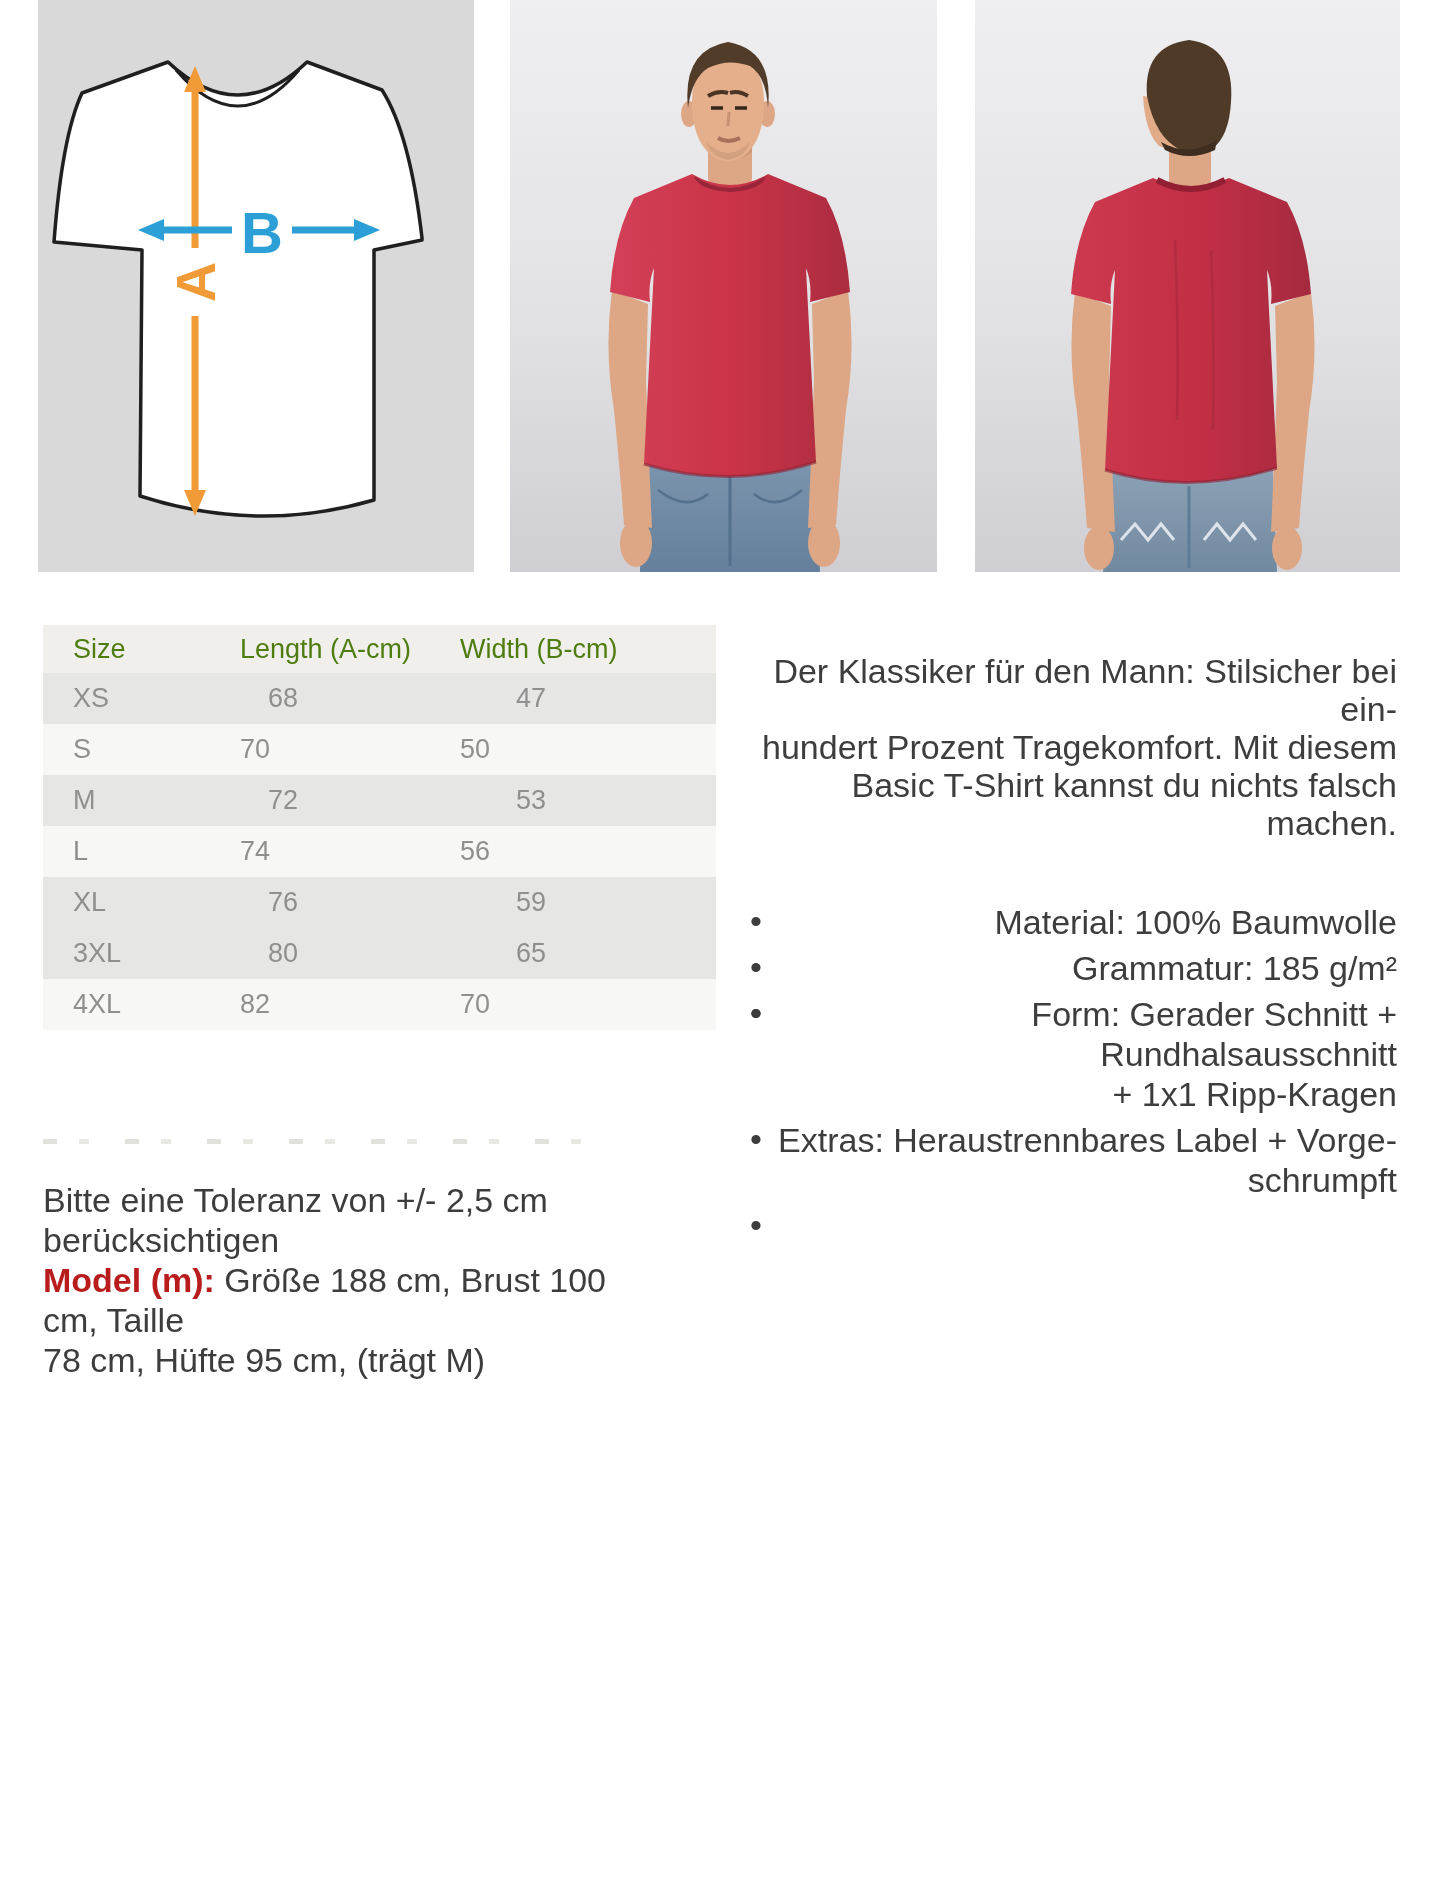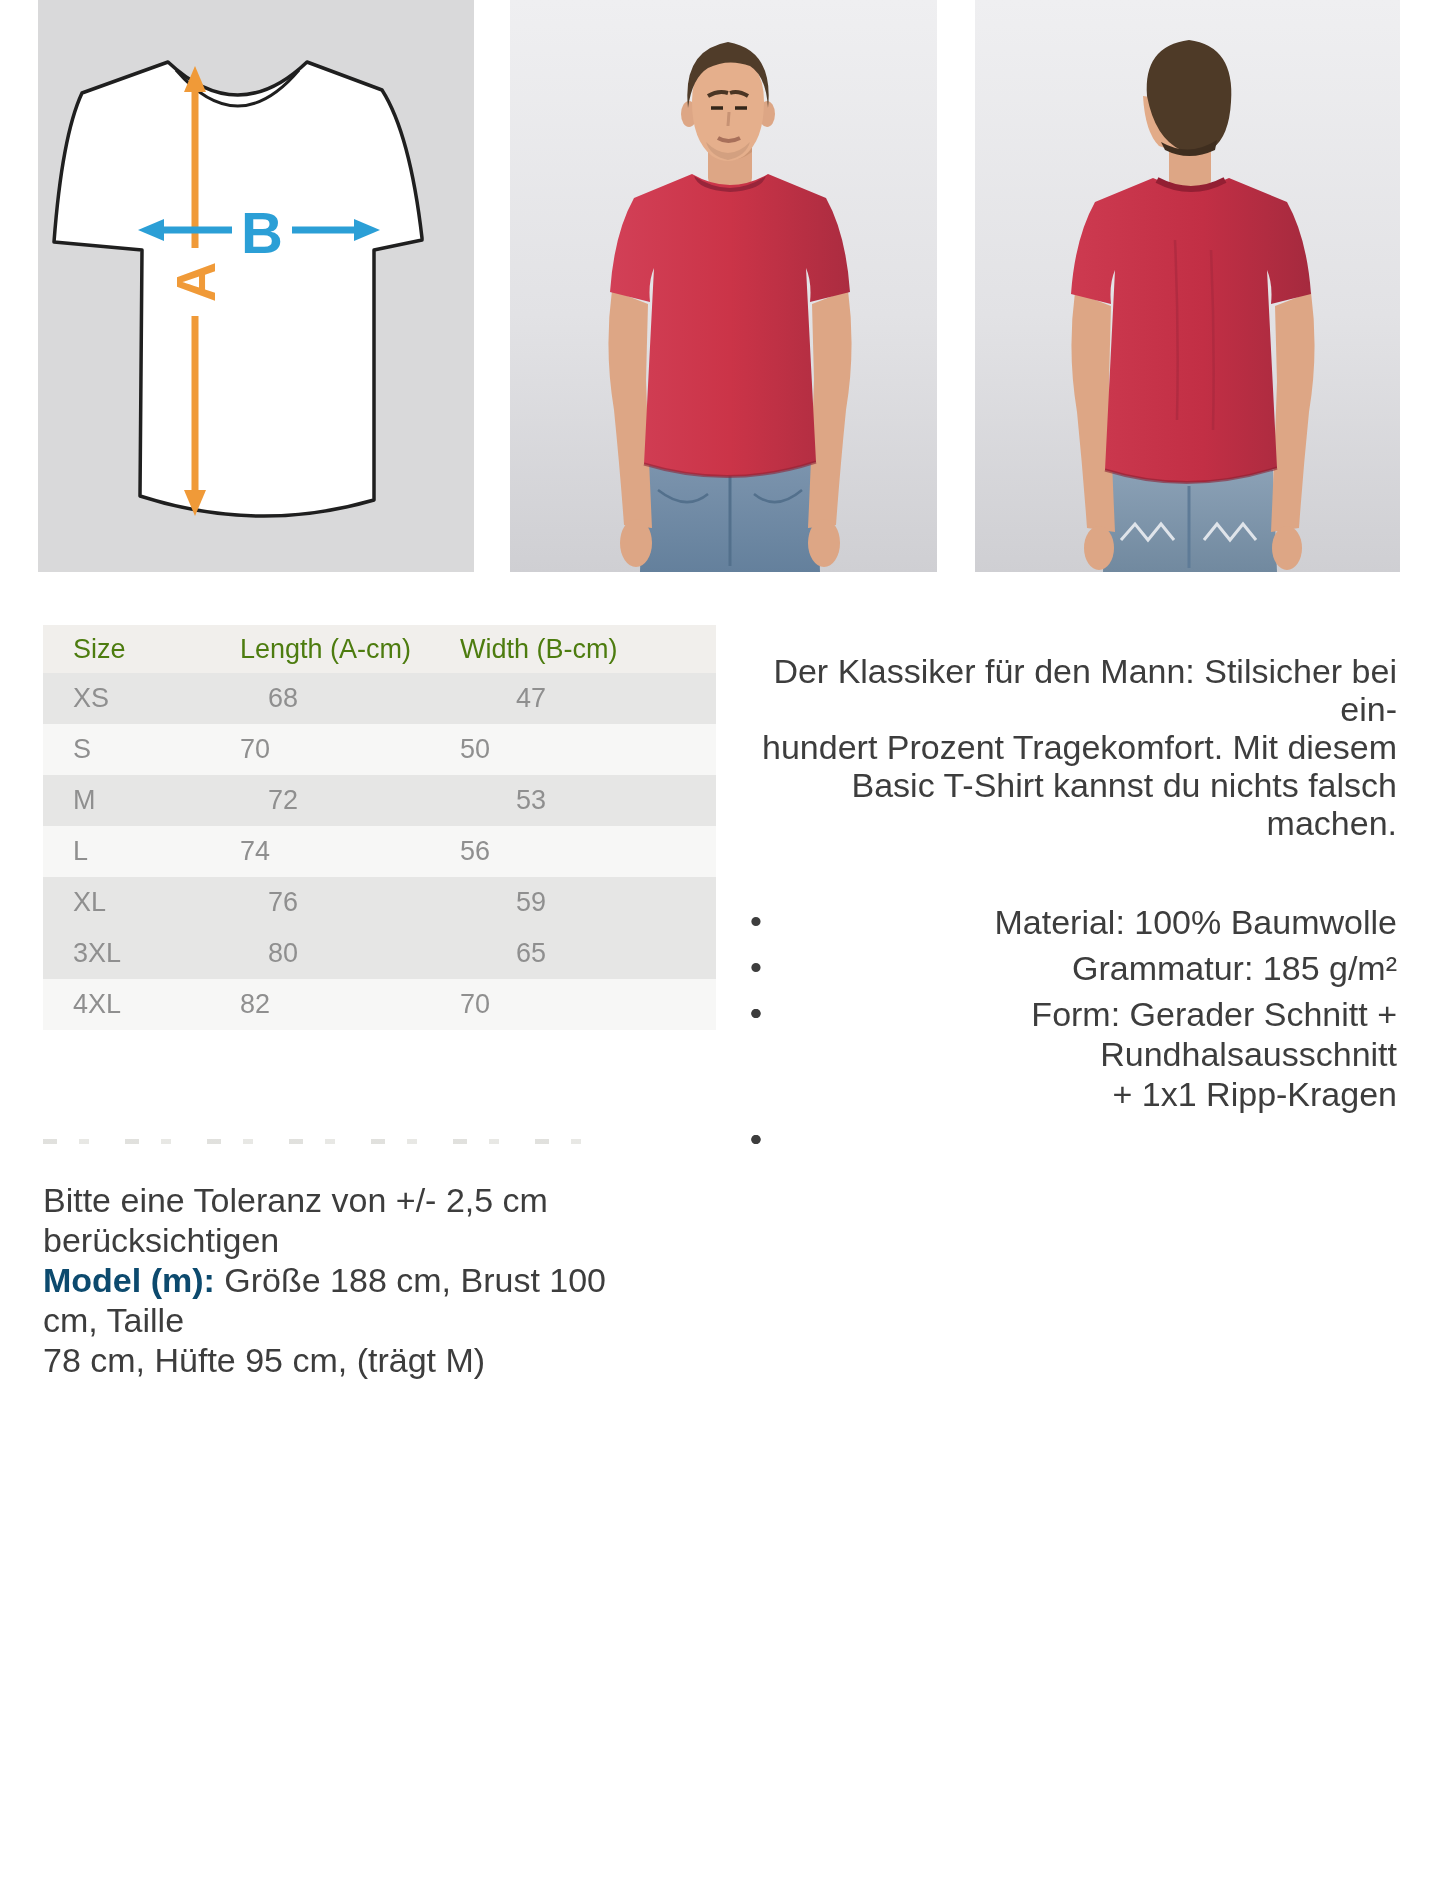--- a/index.html
+++ b/index.html
@@ -35,21 +35,21 @@
   .desc{position:absolute;left:745px;top:652px;width:652px;color:#3d3d3d;font-size:34px;text-align:right;}
   .intro{margin:0;line-height:38px;white-space:pre-line;}
   ul.features{list-style:none;margin:60px 0 0 0;padding:0;}
   ul.features li{position:relative;padding-left:31px;line-height:40px;margin-bottom:6px;}
   ul.features .dot{position:absolute;left:5px;top:-1px;color:#3d3d3d;}
   ul.features .btxt{white-space:pre-line;}
 
   
   .notes{position:absolute;left:43px;top:1180px;width:612px;font-size:34px;line-height:40px;color:#3d3d3d;}
   .notes p{margin:0;}
-  .notes strong{font-weight:bold;color:#0c4a6e;}
+  .notes strong{font-weight:bold;color:#b91c1c;}
   .notes .pre{white-space:pre-line;}
 </style>
 </head>
 <body>
 
 <div class="canvas">
 
   <div class="imgbox" id="diagram">
     <svg width="436" height="572" viewBox="0 0 436 572">
       <rect x="0" y="0" width="436" height="572" fill="#d9d9da"></rect>
@@ -236,21 +236,22 @@
   <div class="desc">
     <p class="intro">Der Klassiker für den Mann: Stilsicher bei ein-
 hundert Prozent Tragekomfort. Mit diesem
 Basic T-Shirt kannst du nichts falsch machen.</p>
     <ul class="features">
         <li><span class="dot">•</span><span class="btxt">Material: 100% Baumwolle</span></li>
         <li><span class="dot">•</span><span class="btxt">Grammatur: 185 g/m²</span></li>
         <li><span class="dot">•</span></li>
         <li><span class="dot">•</span><span class="btxt">Form: Gerader Schnitt + Rundhalsausschnitt
 + 1x1 Ripp-Kragen</span></li>
-        <li><span class="dot">•</span></li>
+        <li><span class="dot">•</span><span class="btxt">Extras: Heraustrennbares Label + Vorge-
+schrumpft</span></li>
         <li><span class="dot">•</span></li>
       </ul>
   </div>
 
   <div class="notes">
     <p>Bitte eine Toleranz von +/- 2,5 cm berücksichtigen</p>
     <p><strong>Model (m):</strong><span class="pre"> Größe 188 cm, Brust 100 cm, Taille
 78 cm, Hüfte 95 cm, (trägt M)</span></p>
   </div>
 

